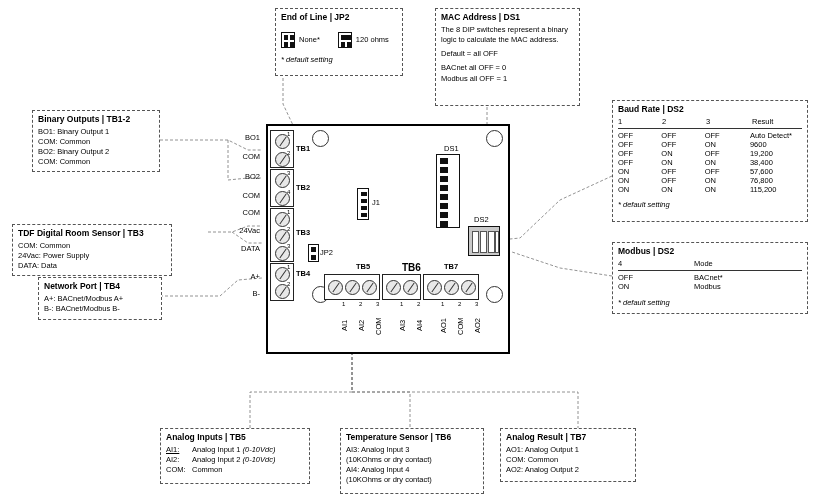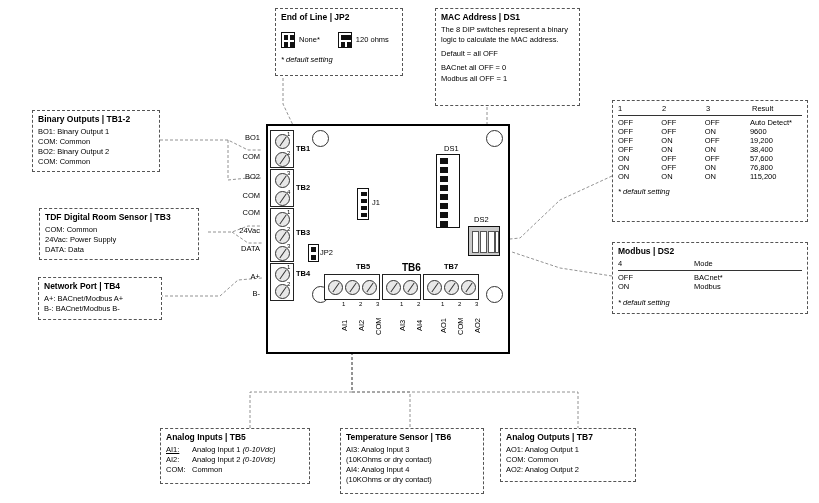--- a/index.html
+++ b/index.html
@@ -173,34 +173,35 @@
 </div>
 
 <div class="callout" style="left:32px;top:110px;width:128px;height:62px;">
   <div class="title">Binary Outputs | TB1-2</div>
   <div class="line">BO1:  Binary Output 1</div>
   <div class="line">COM:  Common</div>
   <div class="line">BO2:  Binary Output 2</div>
   <div class="line">COM:  Common</div>
 </div>
 
-<div class="callout" style="left:12px;top:208px;width:160px;height:52px;margin-left:27px;">
+<div class="callout" style="left:12px;top:224px;width:160px;height:52px;">
   <div class="title">TDF Digital Room Sensor | TB3</div>
   <div class="line">COM: Common</div>
   <div class="line">24Vac: Power Supply</div>
   <div class="line">DATA: Data</div>
 </div>
 
 <div class="callout" style="left:38px;top:277px;width:124px;height:43px;">
   <div class="title">Network Port | TB4</div>
   <div class="line">A+: BACnet/Modbus A+</div>
   <div class="line">B-:  BACnet/Modbus B-</div>
 </div>
 
 <div class="callout" style="left:612px;top:100px;width:196px;height:122px;">
+  <div class="title">Baud Rate | DS2</div>
   <table class="baud">
     <tbody>
         <tr>
       <td class="c1">1</td>
       <td class="c2">2</td>
       <td class="c3">3</td>
       <td>Result</td>
     </tr>
   </tbody>
     </table>
@@ -295,21 +296,21 @@
 
 <div class="callout" style="left:340px;top:428px;width:144px;height:66px;">
   <div class="title">Temperature Sensor | TB6</div>
   <div class="line">AI3:  Analog Input 3</div>
   <div class="line it">(10KOhms or dry contact)</div>
   <div class="line">AI4:  Analog Input 4</div>
   <div class="line it">(10KOhms or dry contact)</div>
 </div>
 
 <div class="callout" style="left:500px;top:428px;width:136px;height:54px;">
-  <div class="title">Analog Outputs | TB7</div>
+  <div class="title">Analog Result | TB7</div>
   <div class="line">AO1:  Analog Output 1</div>
   <div class="line">COM:  Common</div>
   <div class="line">AO2:  Analog Output 2</div>
 </div>
 
 <div class="pinlabel" style="left:218px;top:133px;width:42px;">BO1</div>
 <div class="pinlabel" style="left:218px;top:152px;width:42px;">COM</div>
 <div class="pinlabel" style="left:218px;top:172px;width:42px;">BO2</div>
 <div class="pinlabel" style="left:218px;top:191px;width:42px;">COM</div>
 <div class="pinlabel" style="left:218px;top:208px;width:42px;">COM</div>

